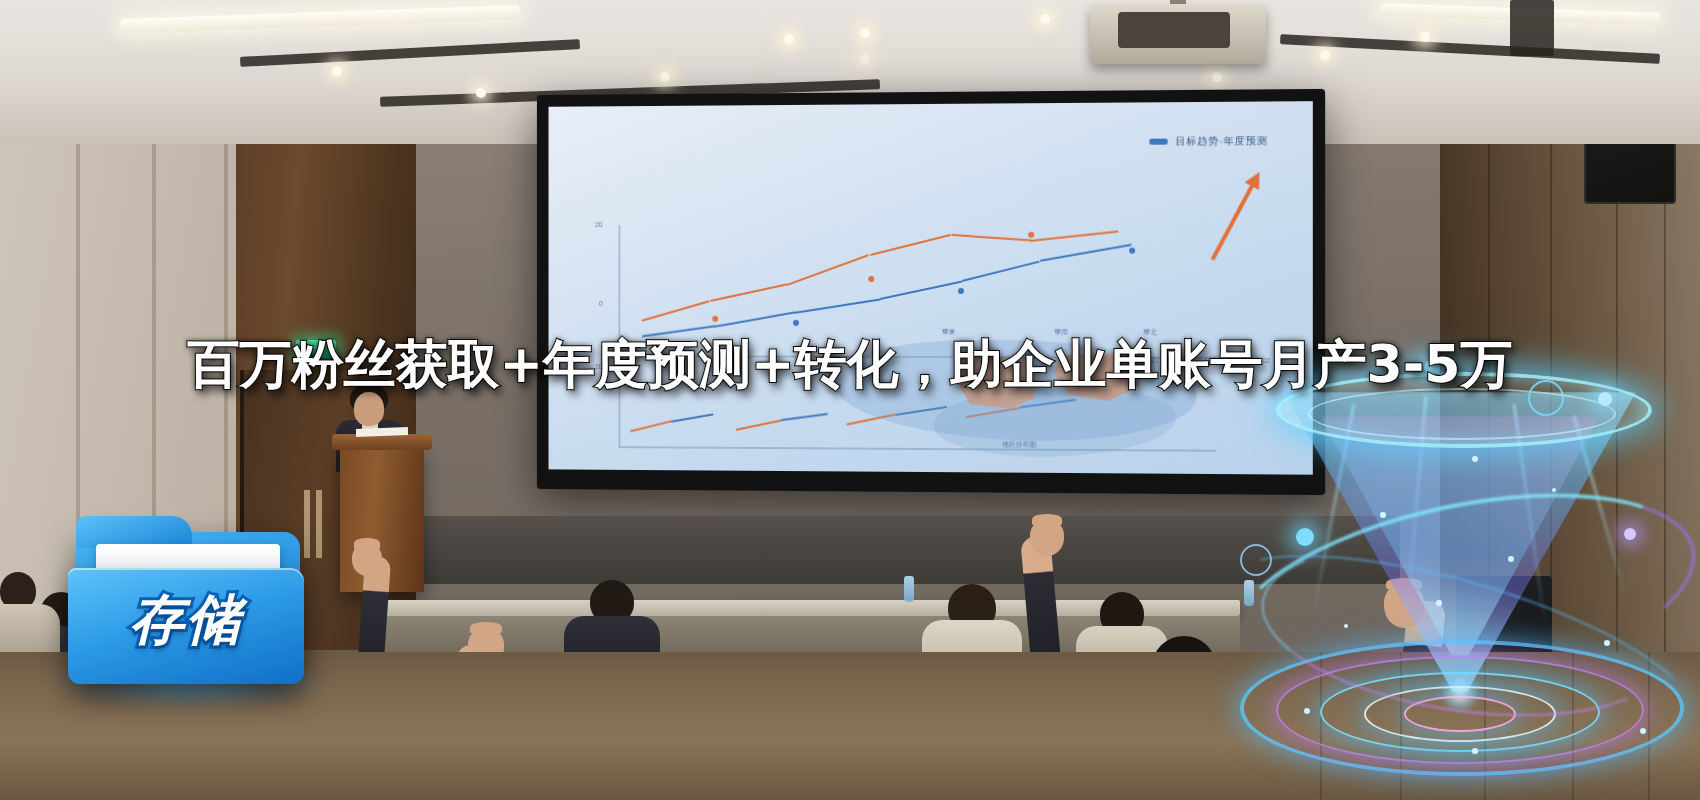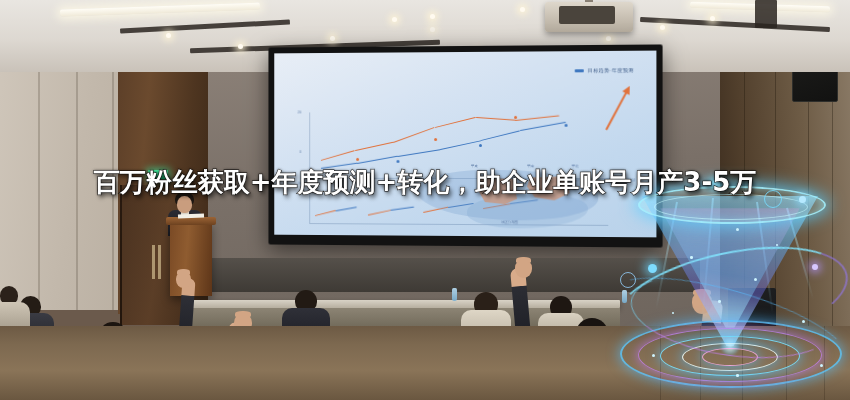--- a/index.html
+++ b/index.html
@@ -504,16 +504,24 @@
     <div class="spark" style="left:138px;top:110px;width:3px;height:3px"></div>
     <div class="spark" style="left:102px;top:132px;width:2.5px;height:2.5px"></div>
     <div class="spark" style="left:160px;top:76px;width:2px;height:2px"></div>
     <div class="spark" style="left:56px;top:144px;width:2px;height:2px"></div>
     <div class="spark" style="left:186px;top:152px;width:3px;height:3px"></div>
     <div class="spark" style="left:36px;top:186px;width:3px;height:3px"></div>
     <div class="spark" style="left:204px;top:196px;width:3px;height:3px"></div>
     <div class="spark" style="left:120px;top:206px;width:2.5px;height:2.5px"></div>
   </div>
 
+  <div class="folder">
+    <div class="folder-glow"></div>
+    <div class="folder-back"></div>
+    <div class="folder-tab"></div>
+    <div class="folder-paper"></div>
+    <div class="folder-front"></div>
+    <div class="folder-text">存储</div>
+  </div>
 
   <div class="subtitle">百万粉丝获取+年度预测+转化，助企业单账号月产3-5万</div>
 
 </div>
 
 </body></html>

